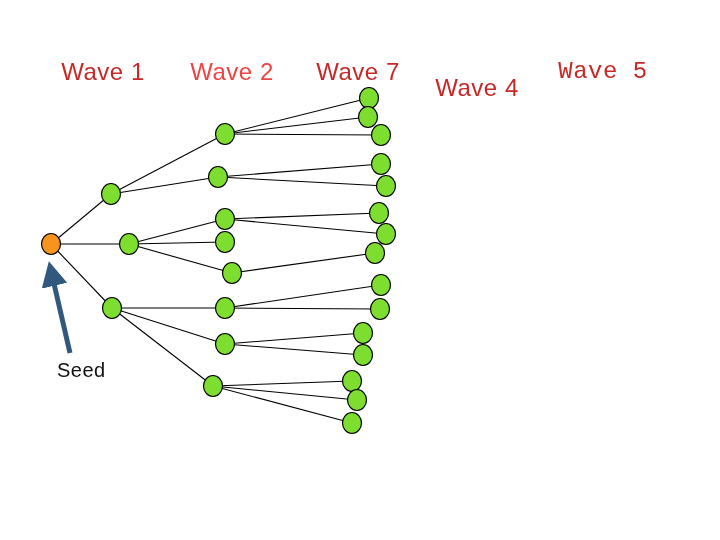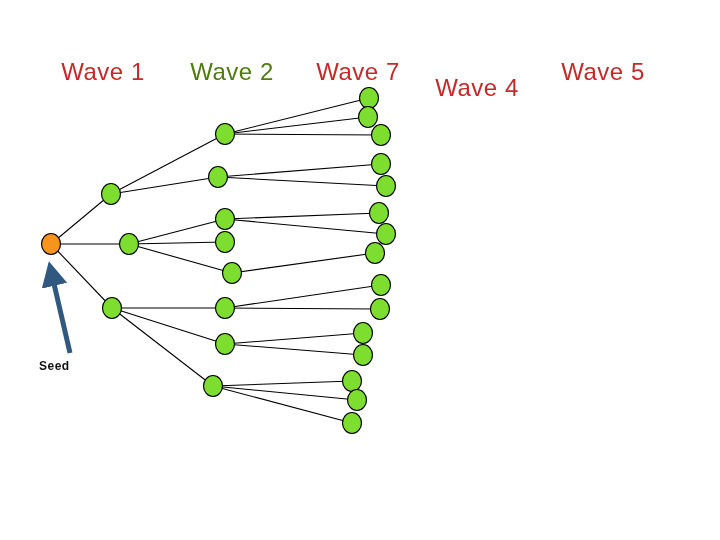--- a/index.html
+++ b/index.html
@@ -9,22 +9,22 @@
     font-family:"Liberation Sans", sans-serif;
   }
   .stage{position:absolute;inset:0;width:720px;height:528px;}
   svg.graph{position:absolute;left:0;top:0;width:720px;height:540px;}
   .wave-header{
     position:absolute;top:58px;transform:translateX(-50%);
     font-size:24px;letter-spacing:0.5px;white-space:nowrap;
     font-weight:400;
   }
   .seed-label{
-    position:absolute;left:39px;top:359px;
-    font-size:12px;font-weight:700;color:#111111;
+    position:absolute;left:57px;top:359px;
+    font-size:20px;font-weight:400;color:#111111;
     letter-spacing:0.5px;
   }
 </style>
 </head>
 <body>
 
 <div class="stage">
 
   <svg class="graph" id="graph" viewBox="0 0 720 540" xmlns="http://www.w3.org/2000/svg">
     <defs>
@@ -86,20 +86,20 @@
         <ellipse cx="363" cy="333" rx="9.5" ry="10.5" fill="#7ede2f" stroke="#000000" stroke-width="1.2"></ellipse>
         <ellipse cx="363" cy="355" rx="9.5" ry="10.5" fill="#7ede2f" stroke="#000000" stroke-width="1.2"></ellipse>
         <ellipse cx="352" cy="381" rx="9.5" ry="10.5" fill="#7ede2f" stroke="#000000" stroke-width="1.2"></ellipse>
         <ellipse cx="357" cy="400" rx="9.5" ry="10.5" fill="#7ede2f" stroke="#000000" stroke-width="1.2"></ellipse>
         <ellipse cx="352" cy="423" rx="9.5" ry="10.5" fill="#7ede2f" stroke="#000000" stroke-width="1.2"></ellipse>
       </g>
     <line id="seed-arrow" stroke-width="5" marker-end="url(#arrowhead)" x1="70" y1="353" x2="52" y2="275" stroke="#31597f"></line>
   </svg>
 
   <span class="wave-header" style="left: 103px; color: rgb(197, 42, 40);">Wave 1</span>
-  <span class="wave-header" style="left: 232px; color: #4d7c0f;">Wave 2</span>
+  <span class="wave-header" style="left: 232px; color: #ef4444;">Wave 2</span>
   <span class="wave-header" style="left: 358px; color: rgb(197, 42, 40);">Wave 7</span>
   <span class="wave-header" style="left: 477px; color: rgb(197, 42, 40); margin-top: 16px;">Wave 4</span>
-  <span class="wave-header" style="left: 603px; color: rgb(197, 42, 40);">Wave 5</span>
+  <span class="wave-header" style="left: 603px; color: rgb(197, 42, 40); font-family: Liberation Mono, monospace;">Wave 5</span>
 
   <div class="seed-label" style="color: rgb(17, 17, 17);">Seed</div>
 
 </div>
 
 </body></html>

